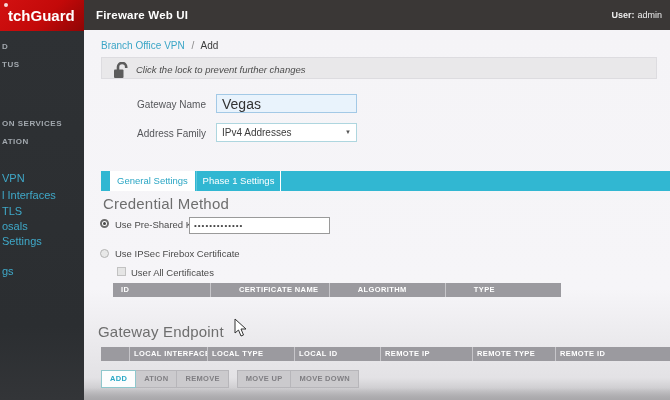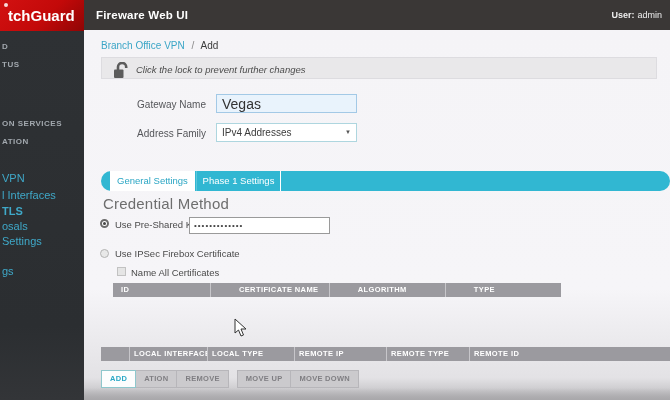--- a/index.html
+++ b/index.html
@@ -38,21 +38,21 @@
   .lock-icon { position:absolute; left:9px; top:4px; }
   .lock-msg { position:absolute; left:34px; top:0; line-height:24px; font-style:italic; font-size:9.5px; color:#4c4c4c; }
 
   .field-label { position:absolute; width:112px; text-align:right; font-size:10px; color:#55565a; }
   .text-input { position:absolute; left:132px; width:141px; height:19px; border:1px solid #a3c9e6; background:#e9f3fc;
                 font-family:"Liberation Sans",sans-serif; font-size:14px; color:#333; padding:0 5px; outline:none; }
   .selectbox { position:absolute; left:132px; width:141px; height:19px; border:1px solid #aed6df; background:#ffffff;
                font-size:10px; color:#3b3b3b; line-height:17px; padding:0 5px; }
   .selectbox .caret { position:absolute; right:5px; top:0; font-size:6px; color:#555; line-height:17px; }
 
-  .tabbar { position:absolute; left:17px; top:141px; width:569px; height:20px; background:#31b7d2;border-radius:10px; }
+  .tabbar { position:absolute; left:17px; top:141px; width:569px; height:20px; background:#31b7d2; }
   .tab { position:absolute; top:0; height:20px; line-height:20px; text-align:center; font-size:9.5px; cursor:pointer; }
   .tab-active { left:9px; width:85px; background:#ffffff; color:#2ba6c4; }
   .tab-inactive { left:95px; width:85px; background:#31b7d2; color:#ffffff; border-right:1px solid #ffffff; border-left:1px solid #5cc7dc; }
 
   .sect-heading { position:absolute; font-size:15px; color:#6e6e6e; letter-spacing:.2px; }
 
   .radio { position:absolute; width:9px; height:9px; border-radius:50%; }
   .radio-on { border:2px solid #6b6b6b; background:#fff; }
   .radio-on::after { content:""; position:absolute; left:1px; top:1px; width:3px; height:3px; border-radius:50%; background:#444; }
   .radio-off { border:1px solid #b3b3b3; background:#e8e8e8; }
@@ -90,21 +90,21 @@
   </div>
 </div>
 
 <div class="sidebar">
   <div class="side-item side-section" style="top:12px;">D</div>
   <div class="side-item side-section" style="top:30px;">TUS</div>
   <div class="side-item side-section" style="top:89px;">ON SERVICES</div>
   <div class="side-item side-section" style="top:107px;">ATION</div>
   <div class="side-item side-link" style="top:142px;">VPN</div>
   <div class="side-item side-link" style="top:159px;">l Interfaces</div>
-  <div class="side-item side-link" style="top:175px;font-weight:bold;">TLS</div>
+  <div class="side-item side-link" style="top:175px;">TLS</div>
   <div class="side-item side-link" style="top:190px;">osals</div>
   <div class="side-item side-link" style="top:205px;">Settings</div>
   <div class="side-item side-link" style="top:235px;">gs</div>
 </div>
 
 <div class="main">
 
   <div class="breadcrumb">
     <span class="crumb-link">Branch Office VPN</span>
     <span class="crumb-sep">/</span>
@@ -136,34 +136,36 @@
   <div class="sect-heading" style="left:19px; top:165px;">Credential Method</div>
 
   <div class="radio radio-on" style="left:16px; top:189px;"></div>
   <div class="opt-label" style="left:31px; top:189px;">Use Pre-Shared Key</div>
   <input class="psk-input" type="text" value="•••••••••••••" style="">
 
   <div class="radio radio-off" style="left:16px; top:219px;"></div>
   <div class="opt-label" style="left:31px; top:218px;">Use IPSec Firebox Certificate</div>
 
   <div class="checkbox"></div>
-  <div class="opt-label" style="left:47px; top:237px;">Name All Certificates</div>
+  <div class="opt-label" style="left:47px; top:237px;">User All Certificates</div>
 
   <div class="gridtable" style="left:29px; top:253px; width:448px;gap:20px;">
     <div class="cell" style="width:113px;">ID</div>
     <div class="cell" style="width:114px;">CERTIFICATE NAME</div>
     <div class="cell" style="width:111px;">ALGORITHM</div>
     <div class="cell" style="width:110px;">TYPE</div>
   </div>
 
+  <div class="sect-heading" style="left:14px; top:293px;">Gateway Endpoint</div>
 
   <div class="gridtable" style="left:17px; top:317px; width:569px;">
     <div class="cell" style="width:29px; padding-left:4px;"></div>
     <div class="cell" style="width:78px; padding-left:4px;">LOCAL INTERFACE</div>
     <div class="cell" style="width:87px; padding-left:4px;">LOCAL TYPE</div>
+    <div class="cell" style="width:86px; padding-left:4px;">LOCAL ID</div>
     <div class="cell" style="width:92px; padding-left:4px;">REMOTE IP</div>
     <div class="cell" style="width:83px; padding-left:4px;">REMOTE TYPE</div>
     <div class="cell" style="width:114px; padding-left:4px;">REMOTE ID</div>
   </div>
 
   <div class="btnrow">
     <div class="btn btn-primary">ADD</div>
     <div class="btn">ATION</div>
     <div class="btn">REMOVE</div>
     <div class="btn-gap"></div>

